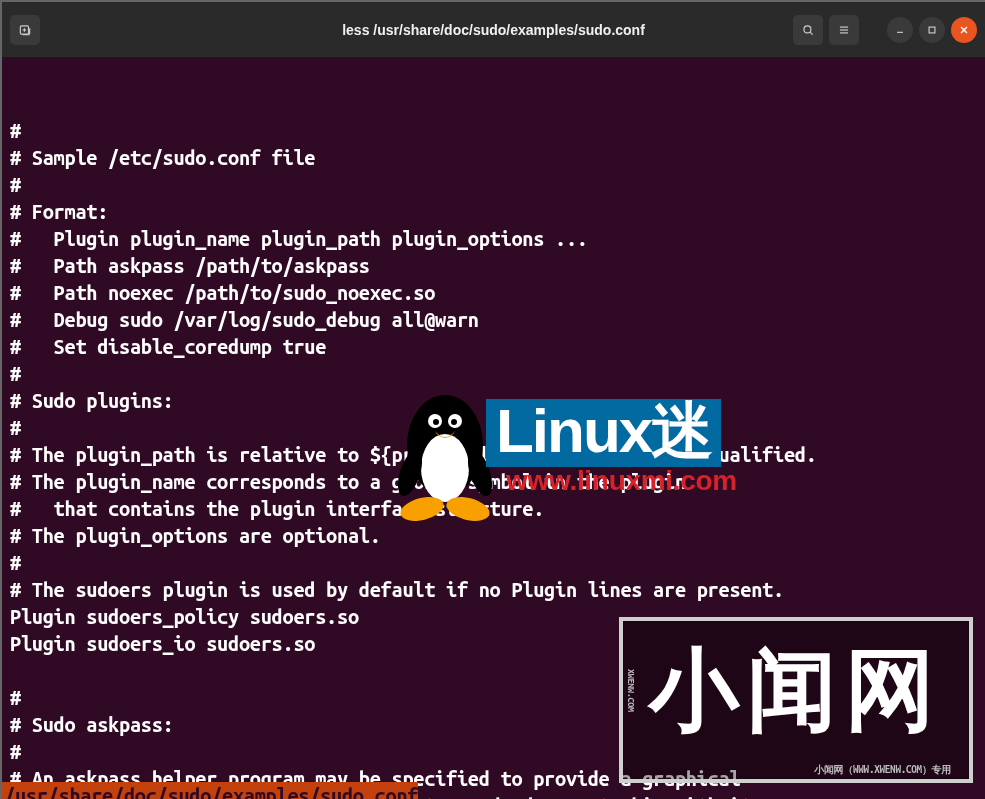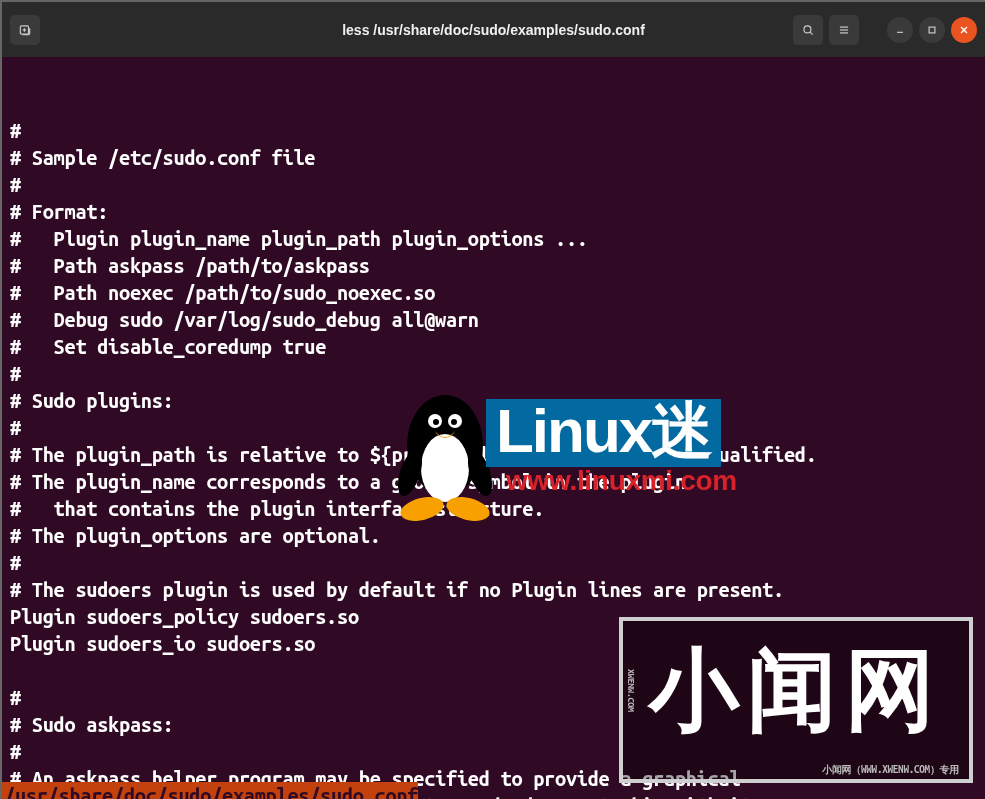--- a/index.html
+++ b/index.html
@@ -152,21 +152,21 @@
     color: #bbb;
     display:flex;
     align-items:center;
     justify-content:center;
   }
   .wm2-footer {
     height: 20px;
     display:flex;
     align-items:center;
     justify-content:flex-end;
-    padding-right: 10px;
+    padding-right: 18px;
     font-size: 10px;
     color: #bbb;
   }
 </style>
 </head>
 <body>
 
 <div class="titlebar">
   <div class="tb-left">
     <div class="tb-btn">

